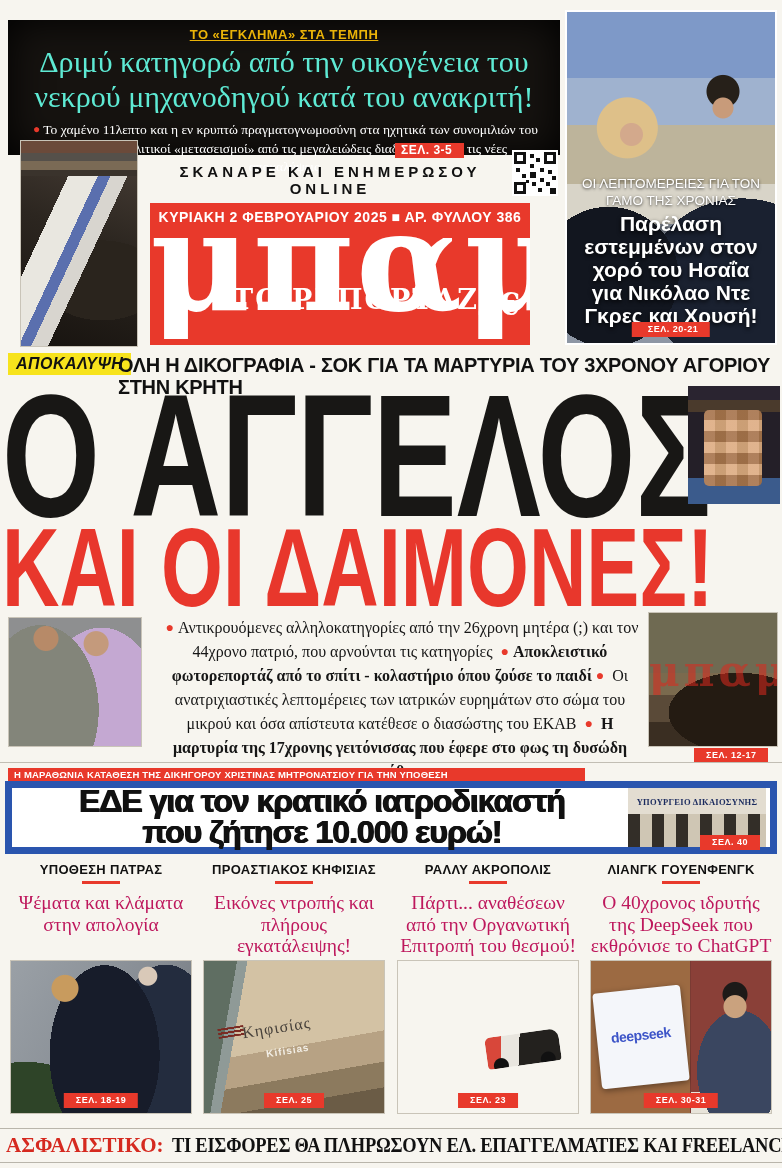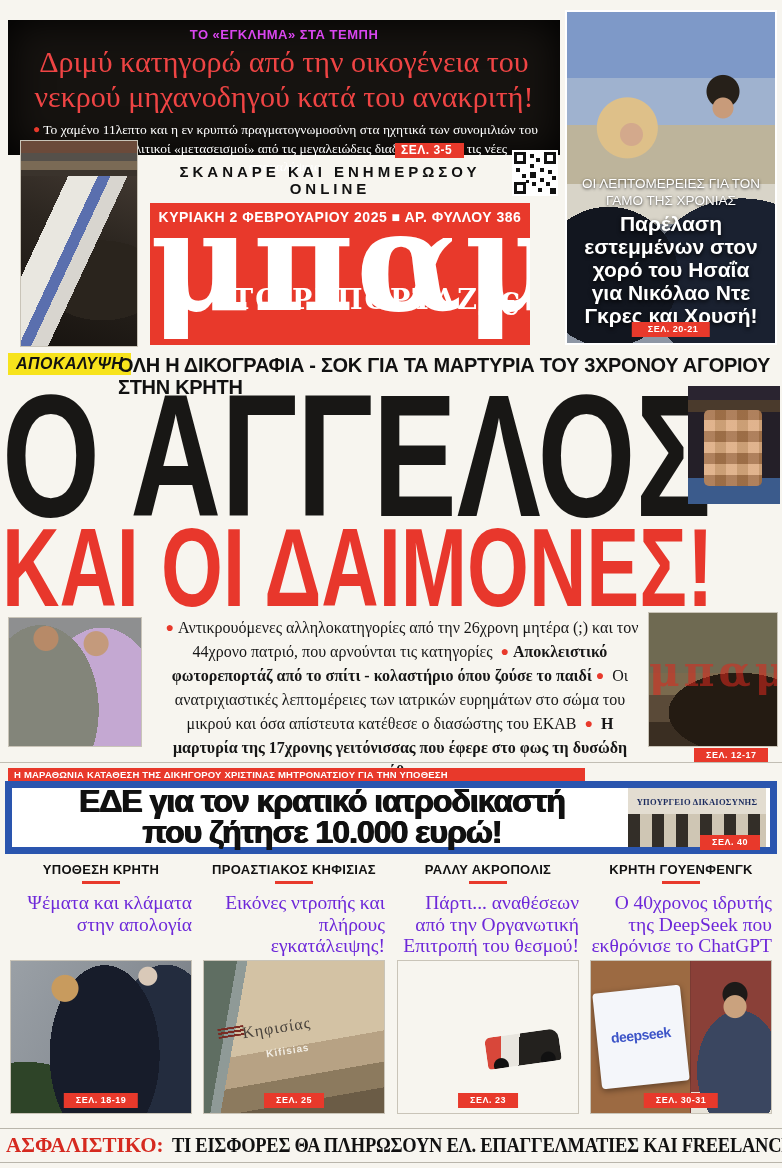--- a/index.html
+++ b/index.html
@@ -5,22 +5,22 @@
   html,body{margin:0;padding:0;background:#dddad2;}
   #page{position:relative;width:782px;height:1168px;background:#f7f5ef;overflow:hidden;
         font-family:"Liberation Sans",sans-serif;color:#1a1a1a;}
   .abs{position:absolute;}
   .photo{position:absolute;overflow:hidden;border:1px solid #c9c4b8;}
   .ptag{position:absolute;background:#e8392b;color:#fff;font:bold 9px/13px "Liberation Sans",sans-serif;
         padding:1px 12px;letter-spacing:.5px;white-space:nowrap;}
   
   #top-story{left:8px;top:20px;width:552px;height:135px;background:#161310;text-align:center;
              box-shadow:inset 0 0 40px #000;}
-  #top-kicker{margin-top:7px;font:bold 13px "Liberation Sans",sans-serif;color:#d946ef;letter-spacing:.5px;}
-  #top-headline{margin:2px 10px 0;font:400 30px/35px "Liberation Serif",serif;color:#ef4444;}
+  #top-kicker{margin-top:7px;font:bold 13px "Liberation Sans",sans-serif;color:#eab308;letter-spacing:.5px;text-decoration:underline;}
+  #top-headline{margin:2px 10px 0;font:400 30px/35px "Liberation Serif",serif;color:#5eead4;}
   #top-bullets{margin:6px 18px 0;font:500 13.5px/18px "Liberation Serif",serif;color:#fff;text-align:center;}
   .rdot{color:#e8392b;font-size:12px;vertical-align:1px;padding:0 3px;}
   #top-page-ref{left:395px;top:143px;}
   
   #tempi-photo{left:20px;top:140px;width:116px;height:205px;background:
     linear-gradient(180deg,#6b4a3a 0 6%,#55504a 6% 10%,#7a6a55 10% 14%,#3a332c 14% 17%,transparent 17%),
     linear-gradient(115deg,transparent 0 30%,#e9e7e0 30% 44%,#5a6fae 44% 50%,#d8d5cf 50% 58%,transparent 58%),
     radial-gradient(ellipse 60px 40px at 70% 68%,#2a241d 0 100%,transparent 100%),
     radial-gradient(circle at 78% 72%,#e8c53a 0 6px,transparent 7px),
     linear-gradient(200deg,#4a4038 0%,#2c2620 45%,#17130f 100%);}
@@ -94,21 +94,21 @@
   #ministry-photo{position:absolute;right:4px;top:0;width:138px;height:59px;border:none;background:
       repeating-linear-gradient(90deg,#332e28 0 12px,transparent 12px 24px) 0 26px/100% 33px no-repeat,
       linear-gradient(180deg,#e3ddd1 0 44%,#cfc6b4 44% 100%);}
   #ministry-caption{position:absolute;left:0;top:9px;width:100%;text-align:center;
       font:bold 8.5px "Liberation Serif",serif;color:#1a2a5e;letter-spacing:.3px;}
   #ede-ref{right:10px;bottom:-3px;}
   
   .col{position:absolute;top:862px;width:182px;text-align:center;}
   .col-kicker{font:bold 13px "Liberation Sans",sans-serif;color:#111;letter-spacing:.3px;}
   .kicker-underline{width:38px;height:3px;background:#e8392b;margin:4px auto 0;}
-  .col-headline{margin-top:8px;font:400 19.5px/21.5px "Liberation Serif",serif;color:#6d28d9;text-align:right;}
+  .col-headline{margin-top:8px;font:400 19.5px/21.5px "Liberation Serif",serif;color:#be185d;}
   .col-photo{position:absolute;top:98px;left:0;width:180px;height:152px;overflow:hidden;border:1px solid #c9c4b8;}
   .col-photo .ptag{left:50%;transform:translateX(-50%);bottom:5px;}
   #ph-police{background:
       radial-gradient(circle at 30% 18%,#c89b5e 0 13px,transparent 14px),
       radial-gradient(circle at 76% 10%,#d9c9b8 0 9px,transparent 10px),
       radial-gradient(ellipse 55px 90px at 52% 62%,#171c2a 0 100%,transparent 100%),
       radial-gradient(ellipse 50px 80px at 86% 55%,#232c3e 0 100%,transparent 100%),
       radial-gradient(ellipse 70px 45px at 8% 96%,#2e4428 0 100%,transparent 100%),
       linear-gradient(120deg,#9aa0a6 0%,#878d94 55%,#6d737a 100%);}
   #ph-station{background:
@@ -226,21 +226,21 @@
       <span>ΕΔΕ για τον κρατικό ιατροδικαστή</span><br>
       <span>που ζήτησε 10.000 ευρώ!</span>
     </div>
     <div class="photo" id="ministry-photo">
       <div id="ministry-caption">ΥΠΟΥΡΓΕΙΟ ΔΙΚΑΙΟΣΥΝΗΣ</div>
     </div>
     <div class="ptag" id="ede-ref">ΣΕΛ. 40</div>
   </div>
 
   <div class="col" style="left:10px">
-    <div class="col-kicker">ΥΠΟΘΕΣΗ ΚΡΗΤΗ</div>
+    <div class="col-kicker">ΥΠΟΘΕΣΗ ΠΑΤΡΑΣ</div>
     <div class="kicker-underline"></div>
     <div class="col-headline">Ψέματα και κλάματα στην απολογία</div>
     <div class="col-photo" id="ph-police">
       <div class="ptag">ΣΕΛ. 18-19</div>
     </div>
   </div>
   <div class="col" style="left:203px">
     <div class="col-kicker">ΠΡΟΑΣΤΙΑΚΟΣ ΚΗΦΙΣΙΑΣ</div>
     <div class="kicker-underline"></div>
     <div class="col-headline">Εικόνες ντροπής και πλήρους εγκατάλειψης!</div>
@@ -254,21 +254,21 @@
   <div class="col" style="left:397px">
     <div class="col-kicker">ΡΑΛΛΥ ΑΚΡΟΠΟΛΙΣ</div>
     <div class="kicker-underline"></div>
     <div class="col-headline">Πάρτι... αναθέσεων από την Οργανωτική Επιτροπή του θεσμού!</div>
     <div class="col-photo" id="ph-rally">
       <div id="rally-car"></div>
       <div class="ptag">ΣΕΛ. 23</div>
     </div>
   </div>
   <div class="col" style="left:590px">
-    <div class="col-kicker">ΚΡΗΤΗ ΓΟΥΕΝΦΕΝΓΚ</div>
+    <div class="col-kicker">ΛΙΑΝΓΚ ΓΟΥΕΝΦΕΝΓΚ</div>
     <div class="kicker-underline"></div>
     <div class="col-headline">Ο 40χρονος ιδρυτής της DeepSeek που εκθρόνισε το ChatGPT</div>
     <div class="col-photo" id="ph-deepseek">
       <div id="ds-screen">
         <div id="ds-label">deepseek</div>
       </div>
       <div id="ds-man"></div>
       <div class="ptag">ΣΕΛ. 30-31</div>
     </div>
   </div>

